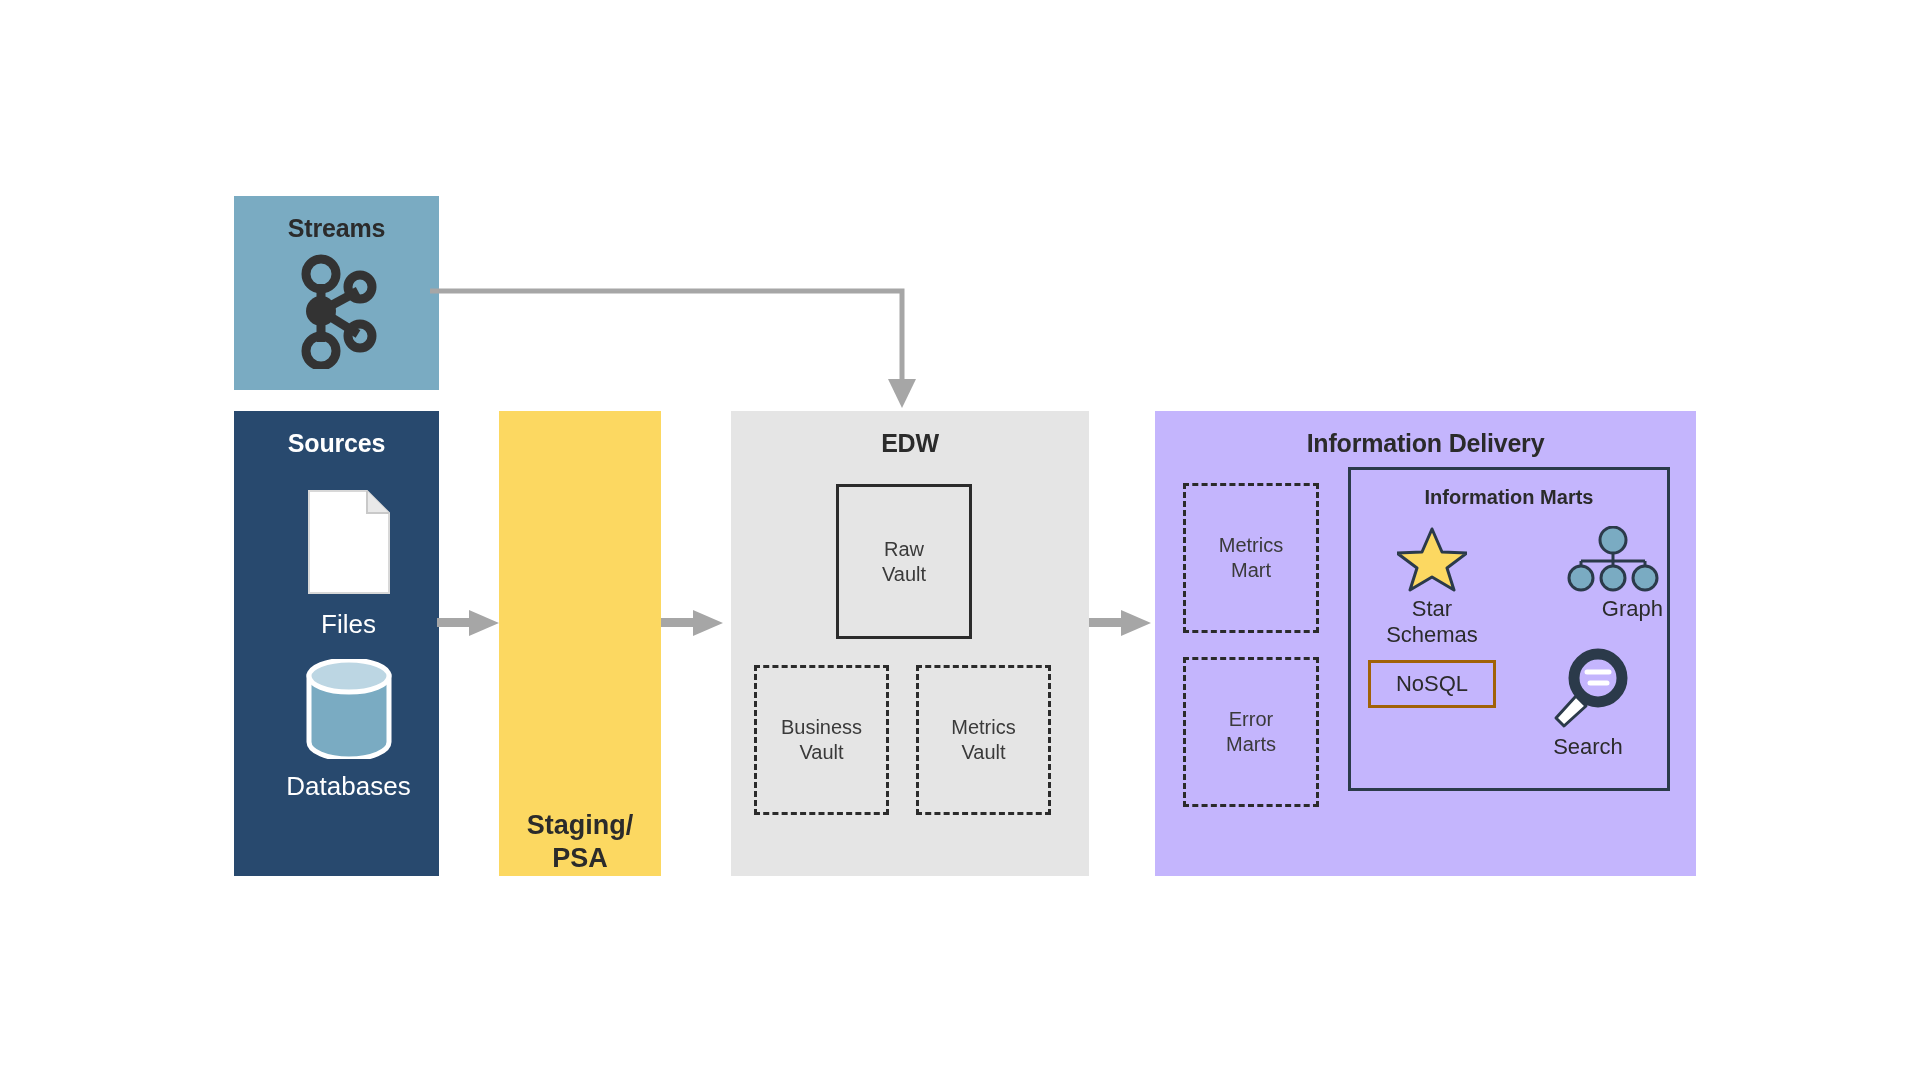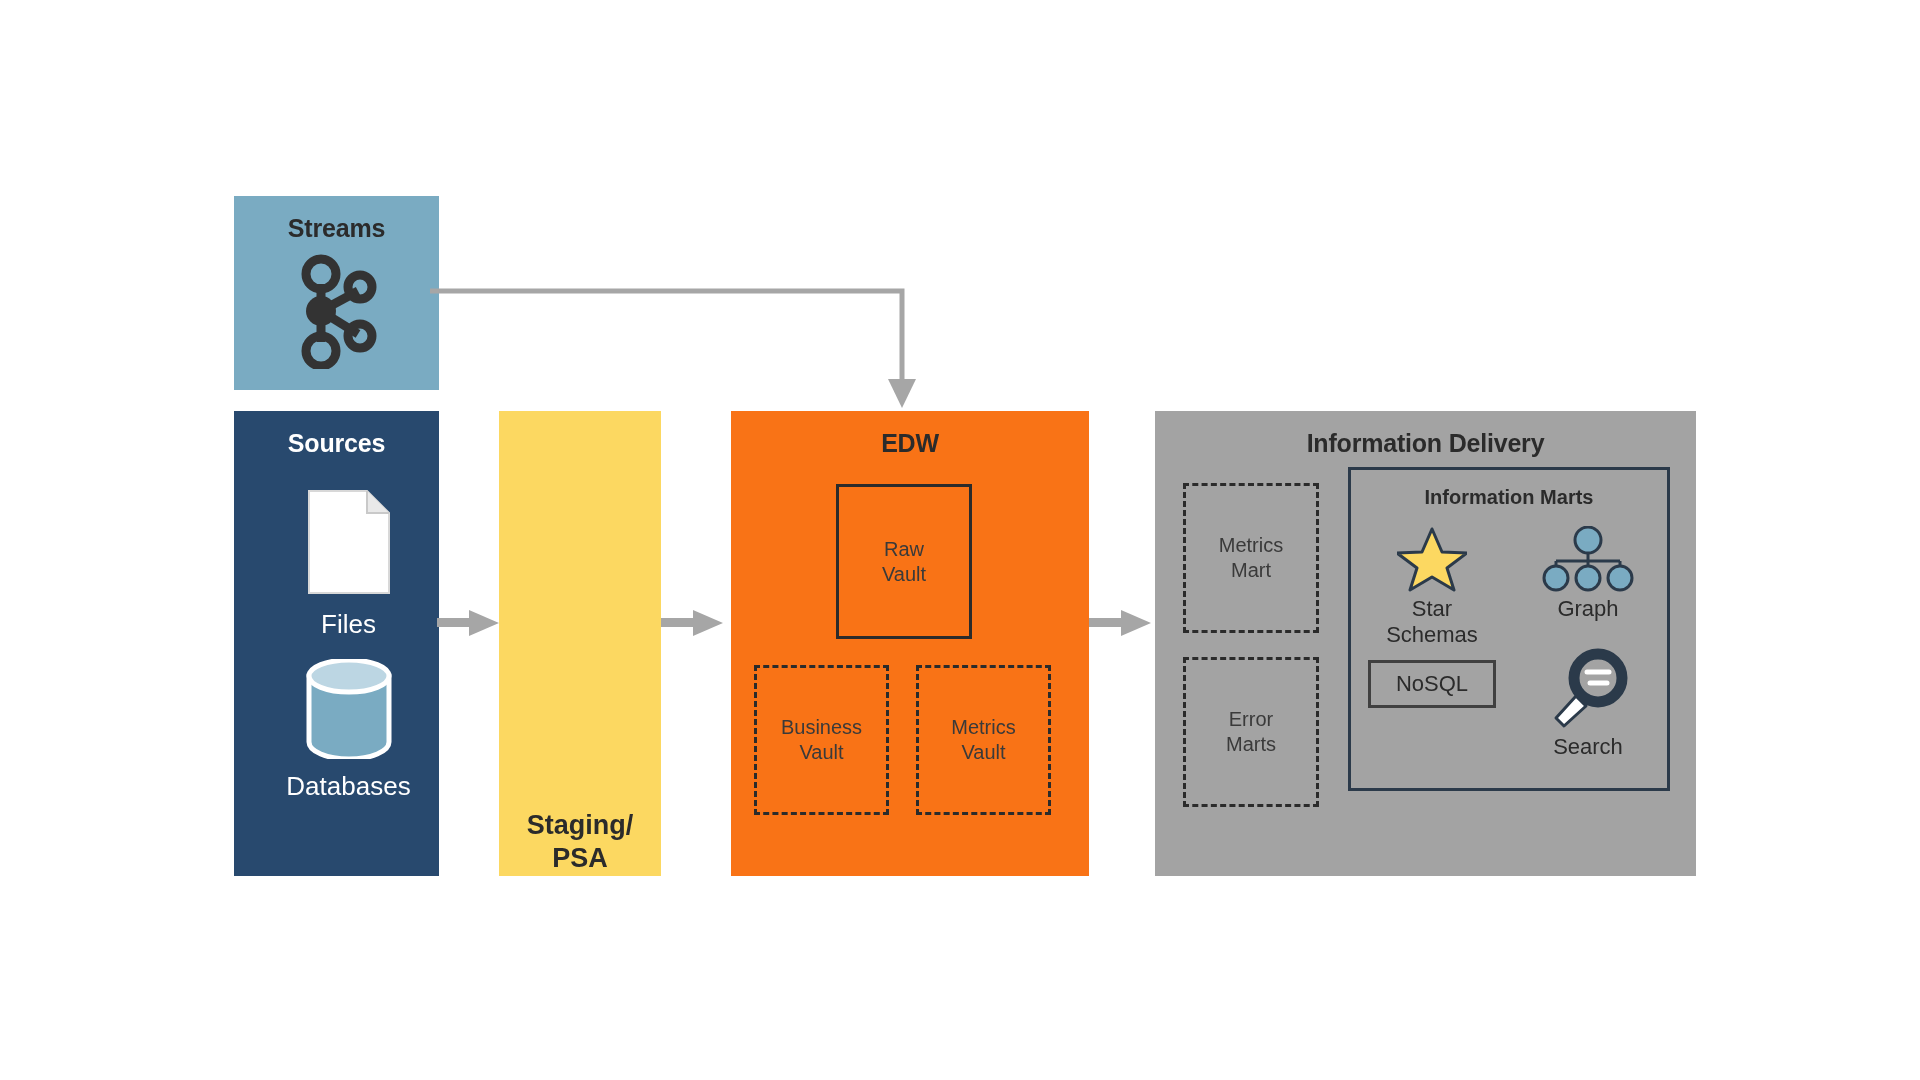--- a/index.html
+++ b/index.html
@@ -96,21 +96,21 @@
     text-align: center;
     white-space: pre-line;
   }
 
   
   #edw-panel {
     left: 731px;
     top: 411px;
     width: 358px;
     height: 465px;
-    background: #f97316;
+    background: #e5e5e5;
   }
   #edw-panel .panel-title { top: 18px; }
 
   .vault-box {
     position: absolute;
     box-sizing: border-box;
     display: flex;
     align-items: center;
     justify-content: center;
     text-align: center;
@@ -140,21 +140,21 @@
     width: 135px;
     height: 150px;
   }
 
   
   #delivery-panel {
     left: 1155px;
     top: 411px;
     width: 541px;
     height: 465px;
-    background: #a3a3a3;
+    background: #c4b5fd;
   }
   #delivery-panel .panel-title { top: 18px; }
 
   #metrics-mart {
     left: 28px;
     top: 72px;
     width: 136px;
     height: 150px;
   }
   #error-marts {
@@ -188,32 +188,32 @@
     text-align: center;
     width: 150px;
   }
   .mart-label {
     font-size: 22px;
     line-height: 1.2;
     color: #2b2b2b;
     white-space: pre-line;
   }
   #mart-star { left: 6px; top: 56px; }
-  #mart-graph { left: 162px; top: 56px; }
+  #mart-graph { left: 162px; top: 56px; text-align: right; }
   #mart-nosql { left: 6px; top: 190px; }
   #mart-search { left: 162px; top: 178px; }
 
   #nosql-box {
     display: inline-flex;
     align-items: center;
     justify-content: center;
     box-sizing: border-box;
     width: 128px;
     height: 48px;
-    border: 3px solid #404040;
+    border: 3px solid #a16207;
     font-size: 22px;
     color: #2b2b2b;
   }
 
   
   .connector {
     position: absolute;
   }
   #stream-connector { left: 430px; top: 280px; }
   #arrow-1 { left: 437px; top: 608px; }

